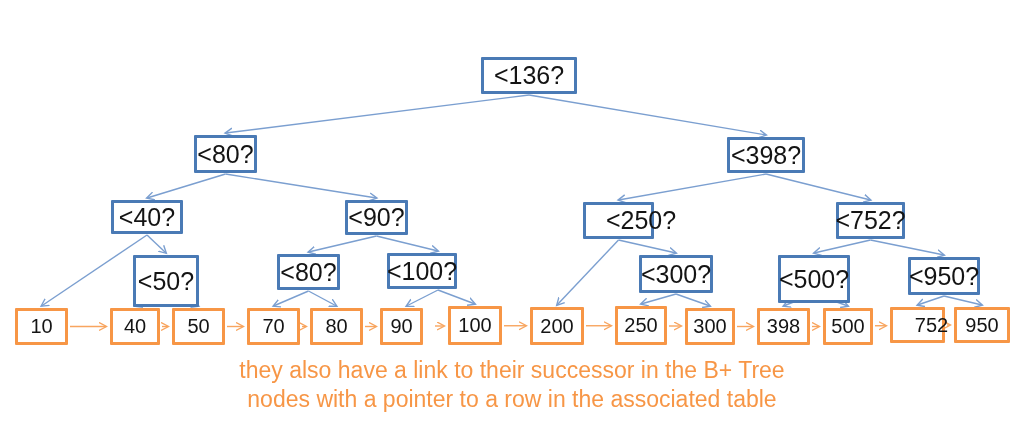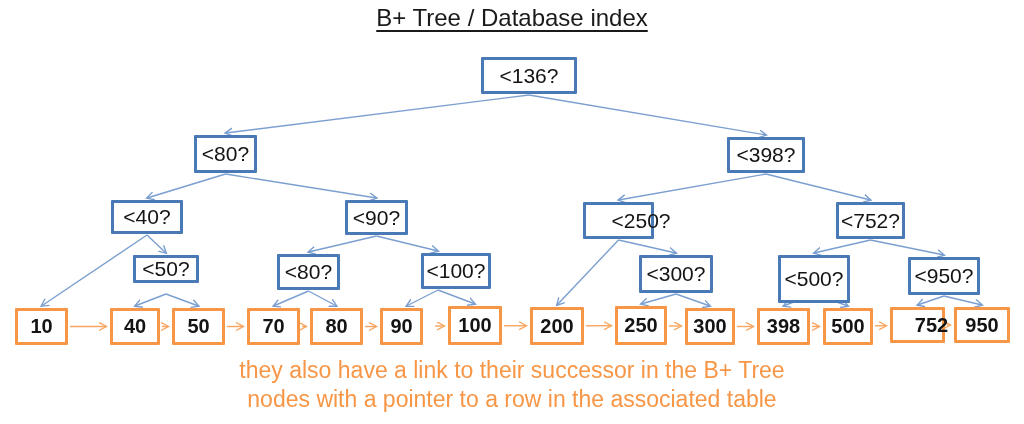--- a/index.html
+++ b/index.html
@@ -12,44 +12,43 @@
     position:absolute; top:4px; left:0; width:100%;
     text-align:center; font-size:24px; font-weight:500;
     color:var(--ink,#1a1a1a);
     text-decoration:underline; text-underline-offset:4px;
   }
   .edges { position:absolute; left:0; top:0; width:1024px; height:424px; }
   .dnode {
     position:absolute; background:#ffffff;
     border:3px solid var(--blue,#4a7ab5);
     display:flex; align-items:center; justify-content:center;
-    font-size:21px; color:#141414; border-radius:1px;text-align:center;
+    font-size:25px; color:#141414; border-radius:1px;text-align:center;
   }
   .lnode {
     position:absolute; background:#ffffff;
     border:3px solid var(--orange,#f79646);
     display:flex; align-items:center; justify-content:center;
-    font-size:20px; color:#141414; border-radius:1px;font-weight:bold;
+    font-size:20px; color:#141414; border-radius:1px;
   }
   .decision-label {
     position:absolute; left:421px; top:133px;
     font-size:26px; color:var(--labelblue,#5b93d0);
     letter-spacing:0.5px;
   }
   .footer {
     position:absolute; top:356px; left:0; width:100%;
     text-align:center; font-size:23px; line-height:29px;
     color:var(--orangetext,#f79646);
   }
 </style>
 </head>
 <body>
 
 <div class="stage">
-  <div class="title">B+ Tree / Database index</div>
   <svg class="edges" id="edges-svg" width="1024" height="424" viewBox="0 0 1024 424">
     <defs id="edge-defs">
         <marker id="arrow-blue" markerWidth="10" markerHeight="10" refX="7" refY="4.5" orient="auto" markerUnits="userSpaceOnUse">
           <path d="M0,0.5 L7.5,4.5 L0,8.5" fill="none" stroke="#7b9fd0" stroke-width="1.4"></path>
         </marker>
         <marker id="arrow-orange" markerWidth="10" markerHeight="10" refX="7" refY="4.5" orient="auto" markerUnits="userSpaceOnUse">
           <path d="M0,0.5 L7.5,4.5 L0,8.5" fill="none" stroke="#f8a55f" stroke-width="1.4"></path>
         </marker>
       </defs>
   <line x1="529" y1="95" x2="225.5" y2="133" stroke="#7b9fd0" stroke-width="1.4" marker-end="url(#arrow-blue)"></line>
@@ -93,23 +92,23 @@
       <line x1="947" y1="325" x2="950" y2="325" stroke="#f8a55f" stroke-width="1.4" marker-end="url(#arrow-orange)"></line>
     </svg>
   <div id="nodes-layer">
       <div class="dnode" style="left: 481px; top: 57px; width: 96px; height: 37px;">&lt;136?</div>
       <div class="dnode" style="left: 194px; top: 135px; width: 63px; height: 38px;">&lt;80?</div>
       <div class="dnode" style="left: 727px; top: 137px; width: 78px; height: 36px;">&lt;398?</div>
       <div class="dnode" style="left: 111px; top: 200px; width: 72px; height: 34px;">&lt;40?</div>
       <div class="dnode" style="left: 345px; top: 200px; width: 63px; height: 35px;">&lt;90?</div>
       <div class="dnode" style="left: 583px; top: 202px; width: 71px; height: 37px; padding-left: 45px;">&lt;250?</div>
       <div class="dnode" style="left: 836px; top: 202px; width: 69px; height: 37px;">&lt;752?</div>
-      <div class="dnode" style="left: 133px; top: 255px; width: 66px; height: 28px;">&lt;50?</div>
+      <div class="dnode" style="left: 133px; top: 255px; width: 66px; height: 52px;">&lt;50?</div>
       <div class="dnode" style="left: 277px; top: 254px; width: 63px; height: 36px;">&lt;80?</div>
-      <div class="dnode" style="left: 421px; top: 253px; width: 70px; height: 36px;">&lt;100?</div>
+      <div class="dnode" style="left: 387px; top: 253px; width: 70px; height: 36px;">&lt;100?</div>
       <div class="dnode" style="left: 639px; top: 255px; width: 74px; height: 38px;">&lt;300?</div>
       <div class="dnode" style="left: 778px; top: 255px; width: 72px; height: 48px;">&lt;500?</div>
       <div class="dnode" style="left: 908px; top: 257px; width: 72px; height: 38px;">&lt;950?</div>
       <div class="lnode" style="left: 15px; top: 308px; width: 53px; height: 37px;">10</div>
       <div class="lnode" style="left: 110px; top: 308px; width: 50px; height: 37px;">40</div>
       <div class="lnode" style="left: 172px; top: 308px; width: 53px; height: 37px;">50</div>
       <div class="lnode" style="left: 247px; top: 308px; width: 53px; height: 37px;">70</div>
       <div class="lnode" style="left: 310px; top: 308px; width: 53px; height: 37px;">80</div>
       <div class="lnode" style="left: 380px; top: 308px; width: 43px; height: 37px;">90</div>
       <div class="lnode" style="left: 448px; top: 306px; width: 54px; height: 39px;">100</div>

